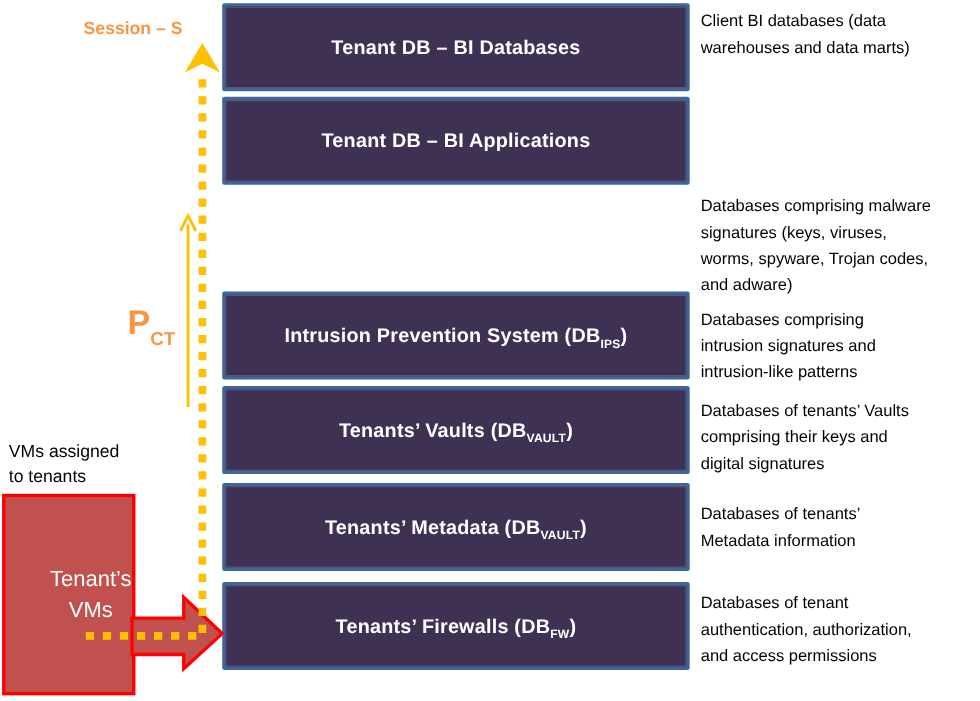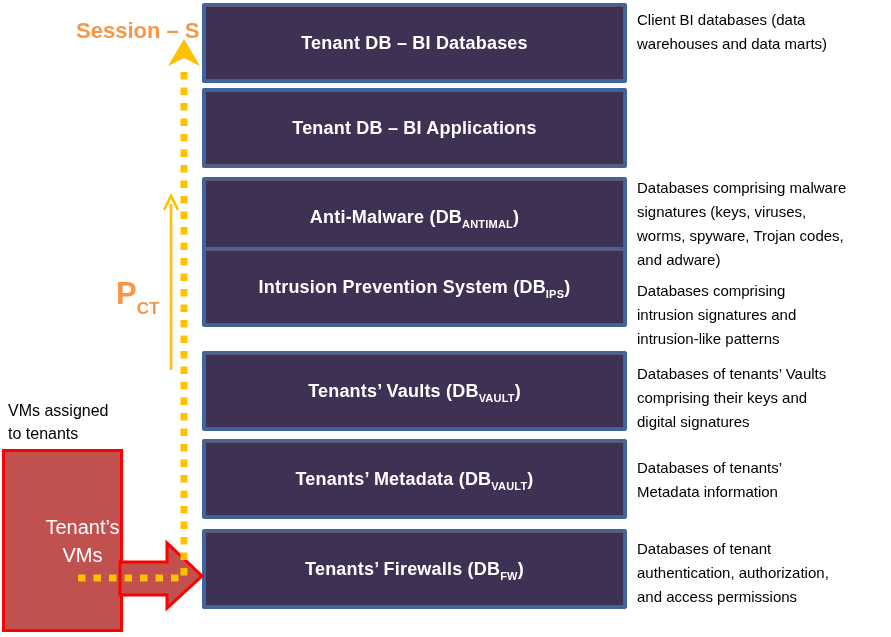--- a/index.html
+++ b/index.html
@@ -34,21 +34,21 @@
   }
   .stack-box .bt-sub {
     font-size: 11px;
     font-weight: bold;
     vertical-align: baseline;
     position: relative;
     top: 5px;
     line-height: 0;
   }
   .b1 { top: 3px; text-align: center; }   .b2 { top: 88px; }  .b3 { top: 177px; }
-  .b4 { top: 247px; text-align: right; } .b5 { top: 351px; } .b6 { top: 439px; }
+  .b4 { top: 265px; text-align: right; } .b5 { top: 351px; } .b6 { top: 439px; }
   .b7 { top: 529px; }
 
   
   .desc {
     position: absolute;
     left: 637px;
     width: 252px;
     color: #000000;
     font-size: 15px;
     line-height: 24px;
@@ -57,21 +57,21 @@
   }
   .d1 { top: 8px; }   .d2 { top: 95px; }  .d3 { top: 176px; }
   .d4 { top: 279px; } .d5 { top: 362px; } .d6 { top: 456px; }
   .d7 { top: 537px; }
 
   
   .session-label {
     position: absolute;
     left: 76px; top: 18px;
     color: #f79646;
-    font-size: 22px;
+    font-size: 16px;
     font-weight: bold;
     z-index: 2;
   }
   .pct-label {
     position: absolute;
     left: 116px; top: 278px;
     color: #f79646;
     font-weight: bold;
     font-size: 31px;
     line-height: 31px;
@@ -126,23 +126,20 @@
 <body>
 
 <div class="canvas">
 
   <div class="stack-box b1">
     <span><span>Tenant DB – BI Databases</span><sub class="bt-sub"></sub><span></span></span>
   </div>
   <div class="stack-box b2">
     <span><span>Tenant DB – BI Applications</span><sub class="bt-sub"></sub><span></span></span>
   </div>
-  <div class="stack-box b3">
-    <span><span>Anti-Malware (DB</span><sub class="bt-sub">ANTIMAL</sub><span>)</span></span>
-  </div>
   <div class="stack-box b4">
     <span><span>Intrusion Prevention System (DB</span><sub class="bt-sub">IPS</sub><span>)</span></span>
   </div>
   <div class="stack-box b5">
     <span><span>Tenants’ Vaults (DB</span><sub class="bt-sub">VAULT</sub><span>)</span></span>
   </div>
   <div class="stack-box b6">
     <span><span>Tenants’ Metadata (DB</span><sub class="bt-sub">VAULT</sub><span>)</span></span>
   </div>
   <div class="stack-box b7">

